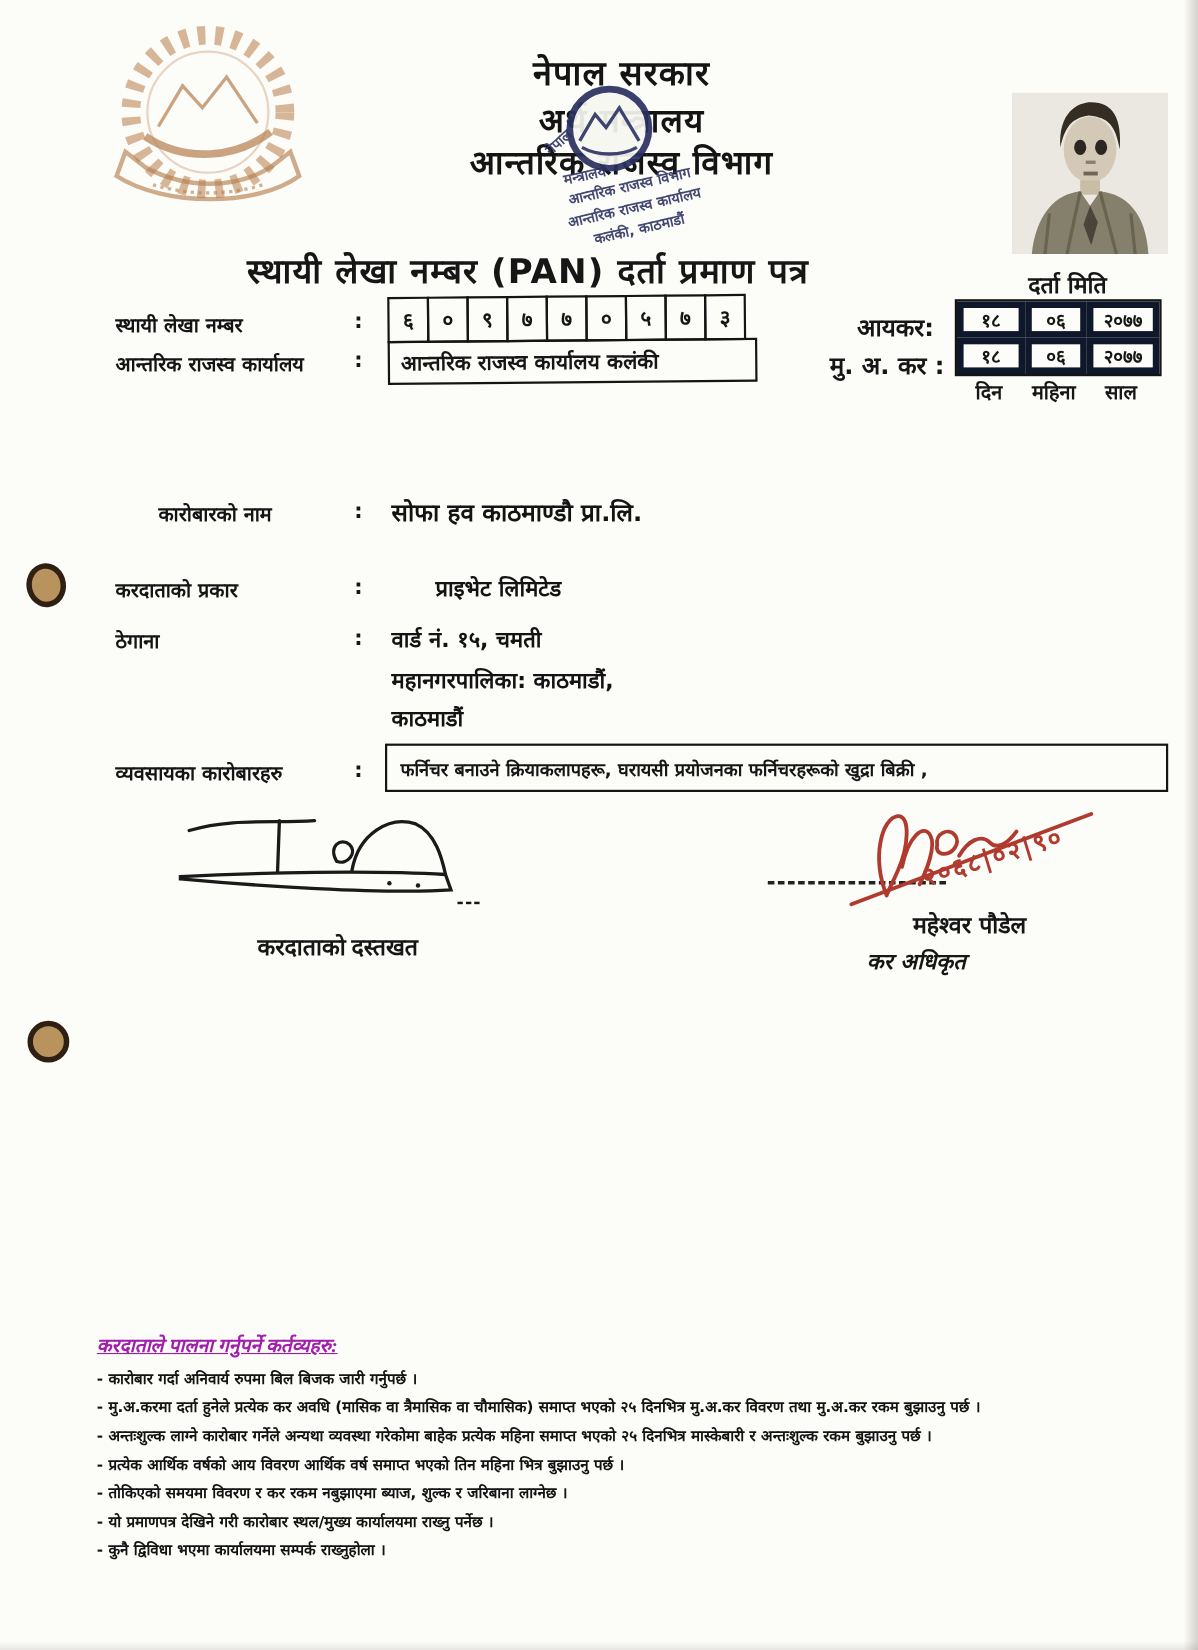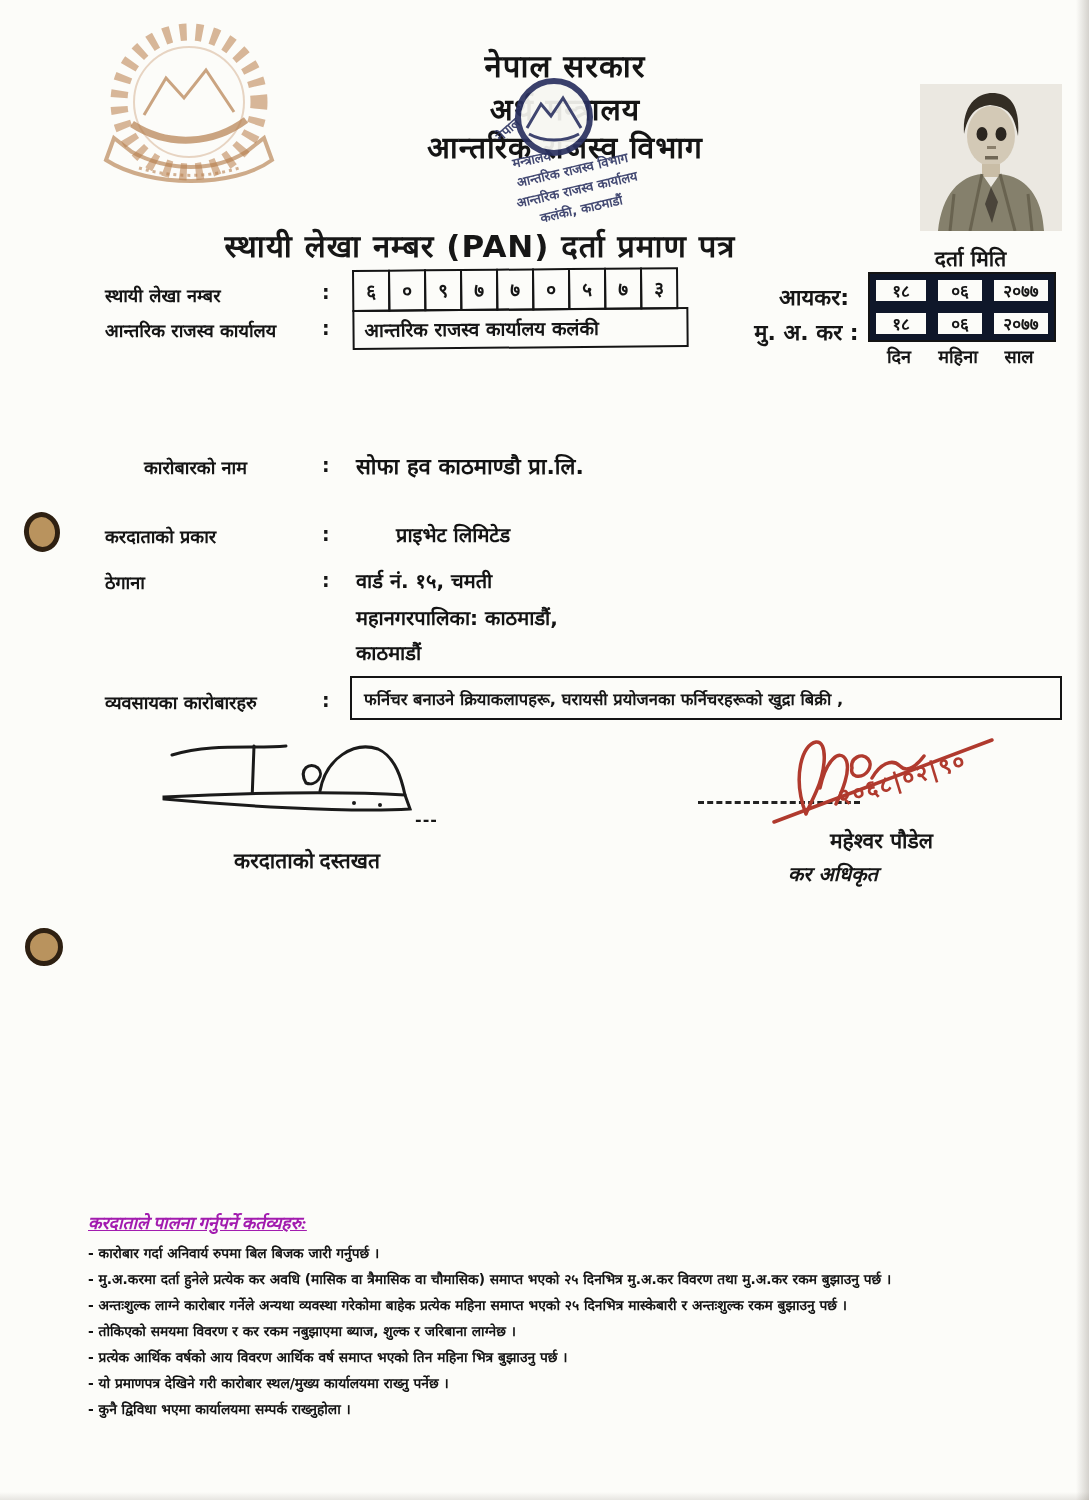--- a/index.html
+++ b/index.html
@@ -201,21 +201,21 @@
   <div class="abs officer-title nw">कर अधिकृत</div>
 
   <div class="abs hole hole1"></div>
   <div class="abs hole hole2"></div>
 
   <div class="abs duties-heading nw">करदाताले पालना गर्नुपर्ने कर्तव्यहरु:</div>
   <div class="abs duties-list">
     <div class="duty">- कारोबार गर्दा अनिवार्य रुपमा बिल बिजक जारी गर्नुपर्छ ।</div>
     <div class="duty">- मु.अ.करमा दर्ता हुनेले प्रत्येक कर अवधि (मासिक वा त्रैमासिक वा चौमासिक) समाप्त भएको २५ दिनभित्र मु.अ.कर विवरण तथा मु.अ.कर रकम बुझाउनु पर्छ ।</div>
     <div class="duty">- अन्तःशुल्क लाग्ने कारोबार गर्नेले अन्यथा व्यवस्था गरेकोमा बाहेक प्रत्येक महिना समाप्त भएको २५ दिनभित्र मास्केबारी र अन्तःशुल्क रकम बुझाउनु पर्छ ।</div>
+    <div class="duty">- प्रत्येक आर्थिक वर्षको आय विवरण आर्थिक वर्ष समाप्त भएको तिन महिना भित्र बुझाउनु पर्छ ।</div>
     <div class="duty">- तोकिएको समयमा विवरण र कर रकम नबुझाएमा ब्याज, शुल्क र जरिबाना लाग्नेछ ।</div>
-    <div class="duty">- प्रत्येक आर्थिक वर्षको आय विवरण आर्थिक वर्ष समाप्त भएको तिन महिना भित्र बुझाउनु पर्छ ।</div>
     <div class="duty">- यो प्रमाणपत्र देखिने गरी कारोबार स्थल/मुख्य कार्यालयमा राख्नु पर्नेछ ।</div>
     <div class="duty">- कुनै द्विविधा भएमा कार्यालयमा सम्पर्क राख्नुहोला ।</div>
   </div>
 
   <div class="abs edge-r"></div>
   <div class="abs edge-b"></div>
 </div>
 
 </body></html>

